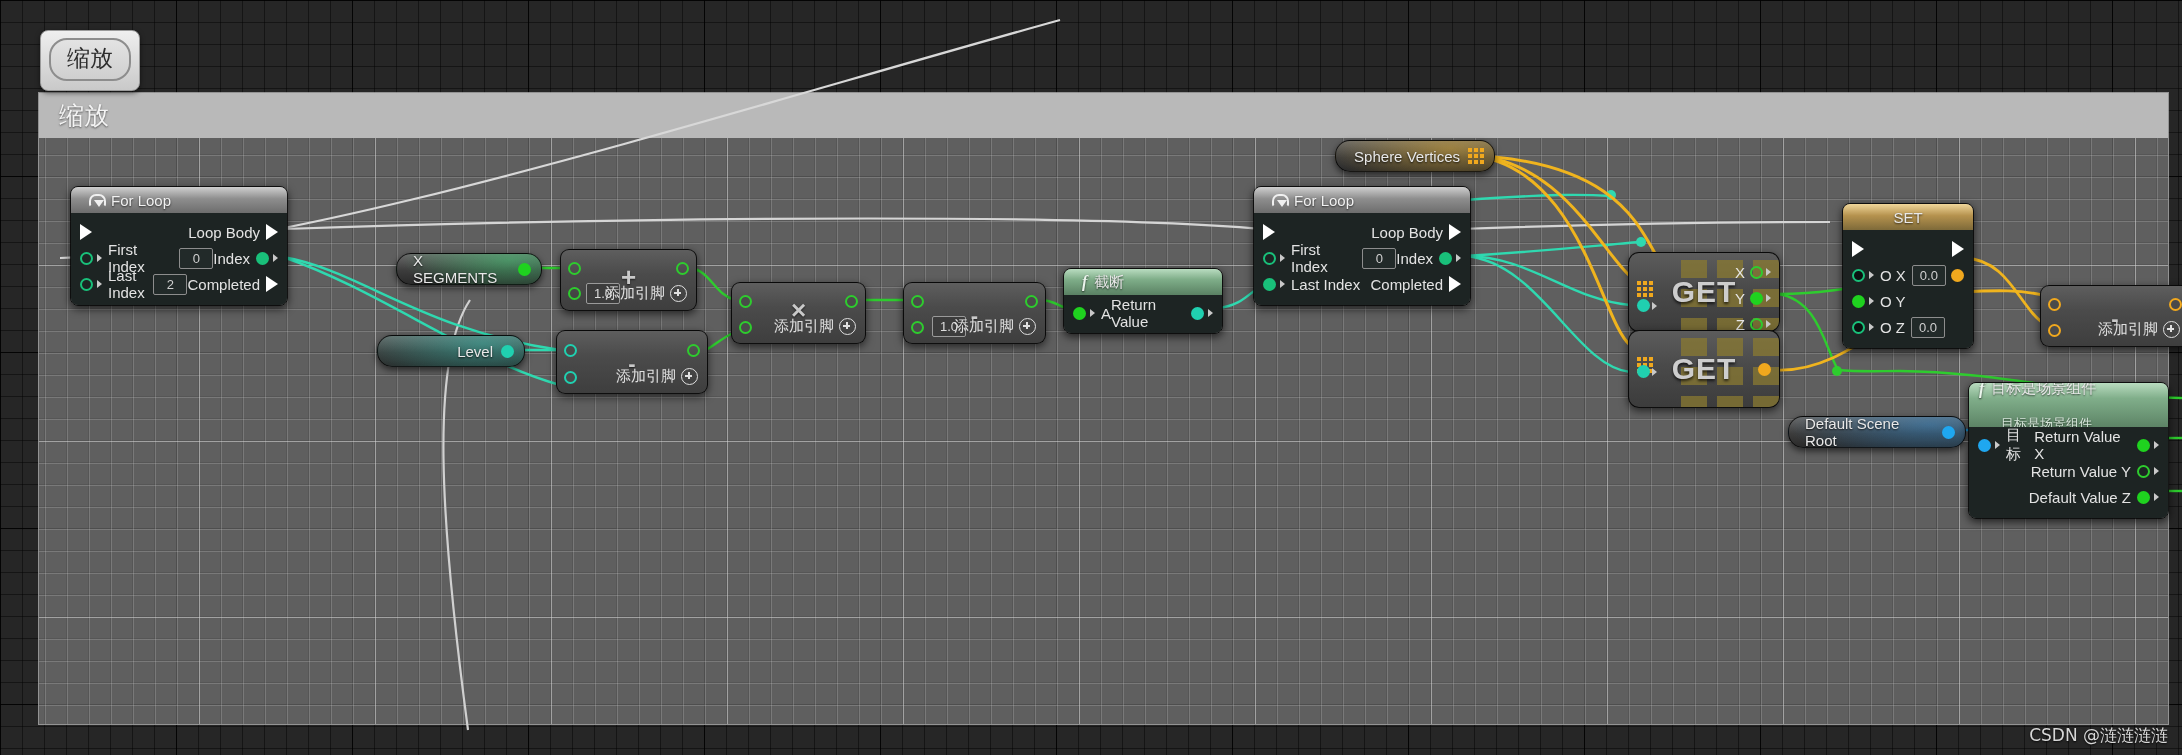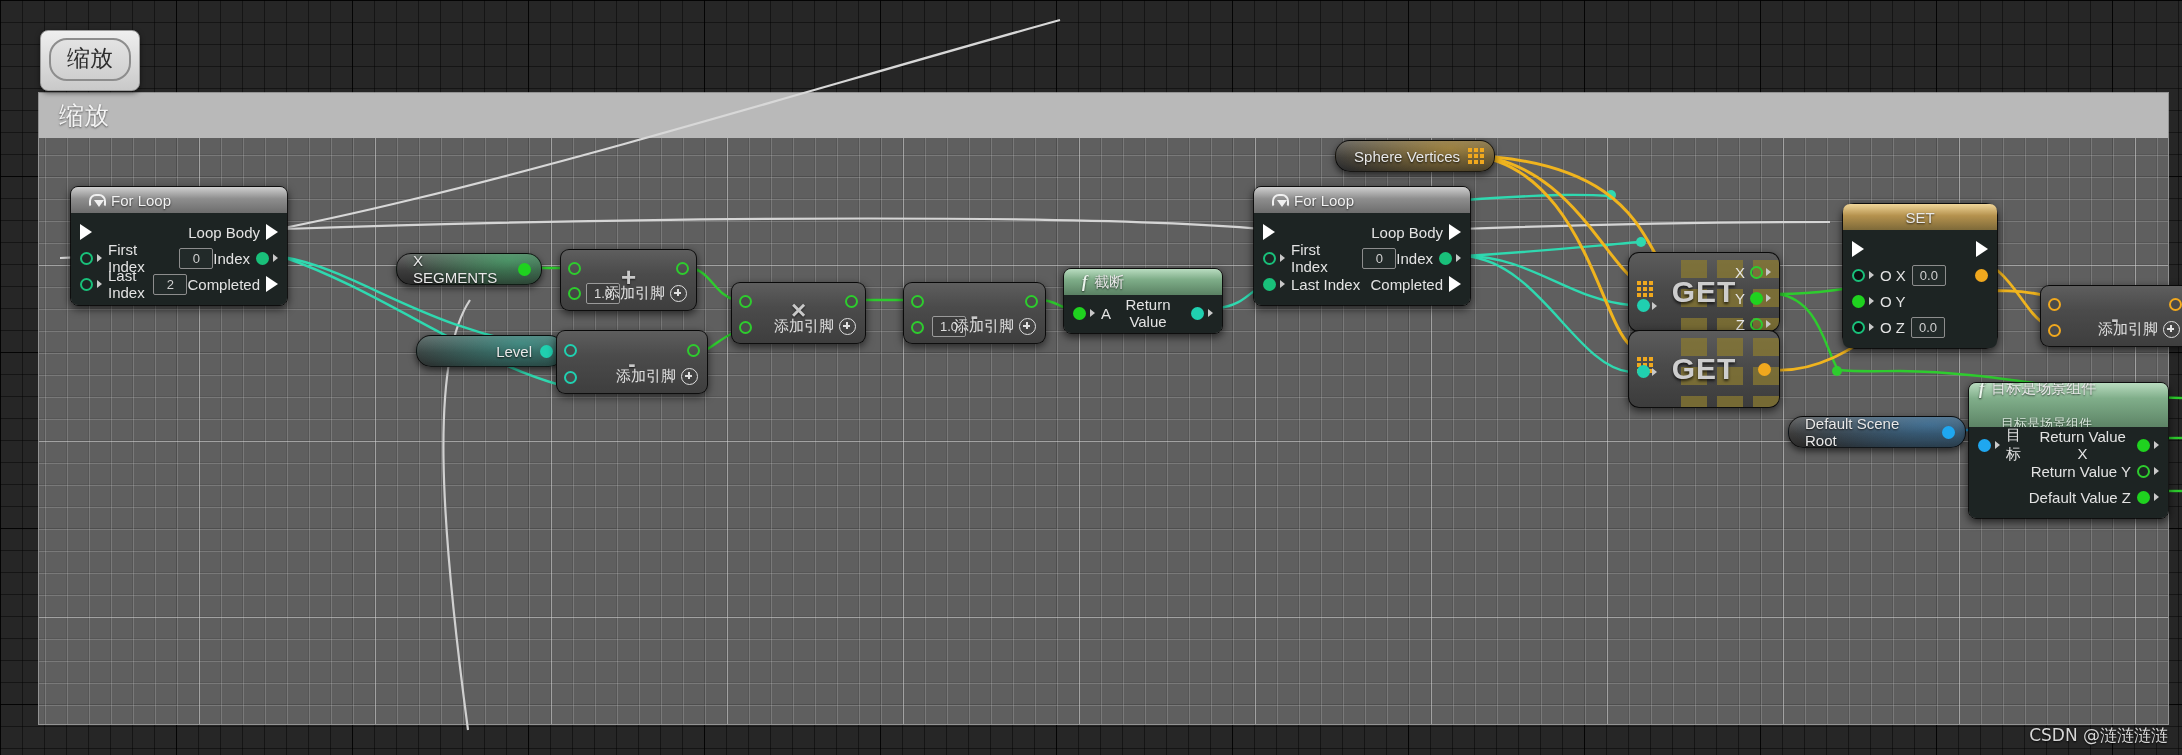--- a/index.html
+++ b/index.html
@@ -103,21 +103,21 @@
     background:#1d2423;
     border-radius:0 0 7px 7px;
     padding:6px 0 8px 0;
   }
   .row{
     display:flex;align-items:center;justify-content:space-between;
     height:26px;padding:0 9px;font-size:15px;
     color:#e3e3e3;
   }
   .row .left,.row .right{display:flex;align-items:center;gap:6px;justify-content:space-between;}
-  .row .right{justify-content:flex-end;text-align:center;}
+  .row .right{justify-content:flex-end;}
   .tri-outline{
     width:12px;height:16px;
     clip-path:polygon(0 0,100% 50%,0 100%);
     background:#fff;
     -webkit-mask:linear-gradient(#000 0 0);
   }
   
   .pin{width:13px;height:13px;border-radius:50%;box-sizing:border-box;flex:0 0 auto;}
   .pin.filled-green{background:#19c07a;}
   .pin.hollow-green{border:2.5px solid #19c07a;background:transparent;}
@@ -155,21 +155,20 @@
   }
   .pill.green-glow{
     background:
       radial-gradient(120% 200% at 78% 20%, rgba(60,220,120,.45) 0%, rgba(60,220,120,0) 62%),
       linear-gradient(180deg,#6a6a6a 0%,#3c3c3c 55%,#2a2a2a 100%);
   }
   .pill.cyan-glow{
     background:
       radial-gradient(140% 230% at 72% 25%, rgba(40,210,190,.42) 0%, rgba(40,210,190,0) 62%),
       linear-gradient(180deg,#6a6a6a 0%,#3c3c3c 55%,#2a2a2a 100%);
-    margin-left: 39px;
   }
   .pill.orange-glow{
     background:
       radial-gradient(130% 220% at 72% 25%, rgba(240,180,40,.45) 0%, rgba(240,180,40,0) 60%),
       linear-gradient(180deg,#6a6a6a 0%,#3c3c3c 55%,#2a2a2a 100%);
     text-align: right;
   }
   .pill.blue-glow{
     background:
       radial-gradient(130% 220% at 80% 25%, rgba(40,150,235,.40) 0%, rgba(40,150,235,0) 62%),
@@ -605,21 +604,21 @@
     </div>
     <div class="lpins" style="top:34px;display:flex;align-items:center;gap:4px;">
       <span class="pin filled-cyan"></span>
       <span class="pin-arrow"></span>
     </div>
     <div class="rpins" style="top:32px;">
       <span class="pin filled-orange"></span>
     </div>
   </div>
 
-  <div class="node" style="left:1842px;top:203px;width:156px;border-radius:12px;">
+  <div class="node" style="left:1842px;top:203px;width:132px;">
     <div class="node-title title-set">
       <span>SET</span>
     </div>
     <div class="node-body">
       <div class="row">
         <span class="left">
             <span class="tri-outline"></span>
           </span>
         <span class="right">
             <span class="tri-outline"></span>

